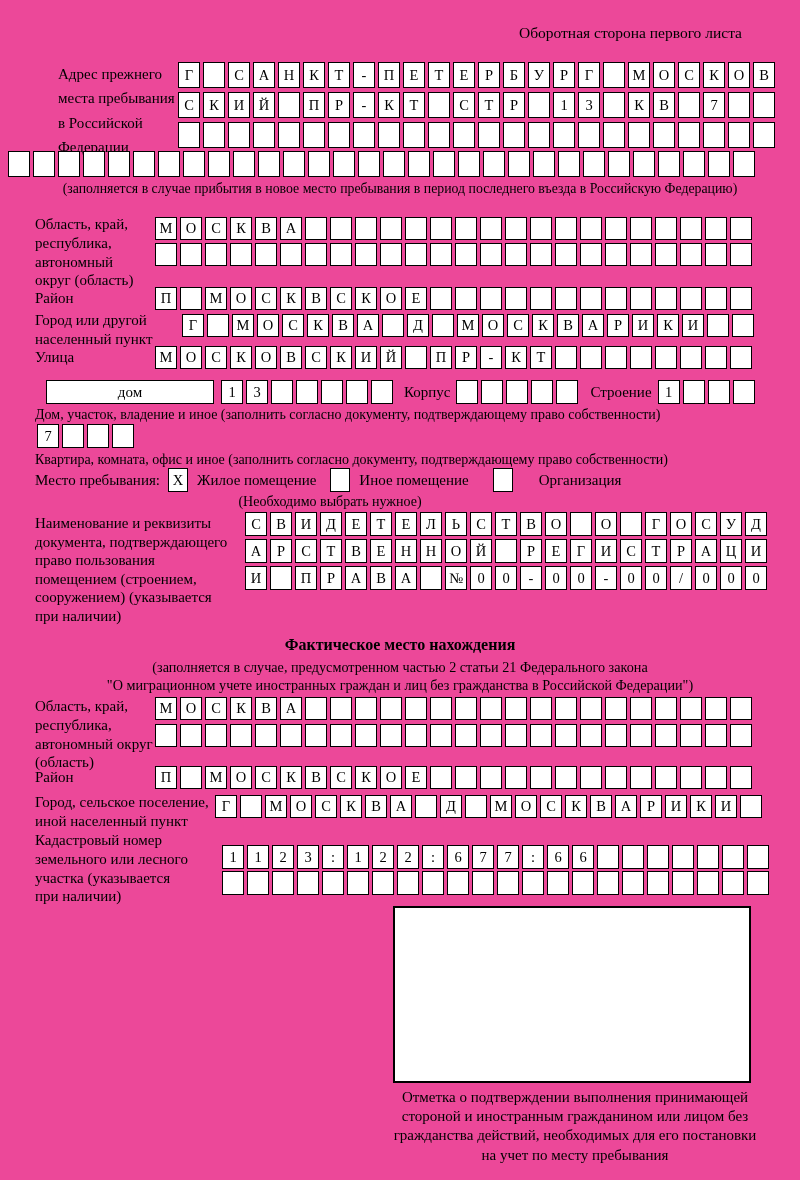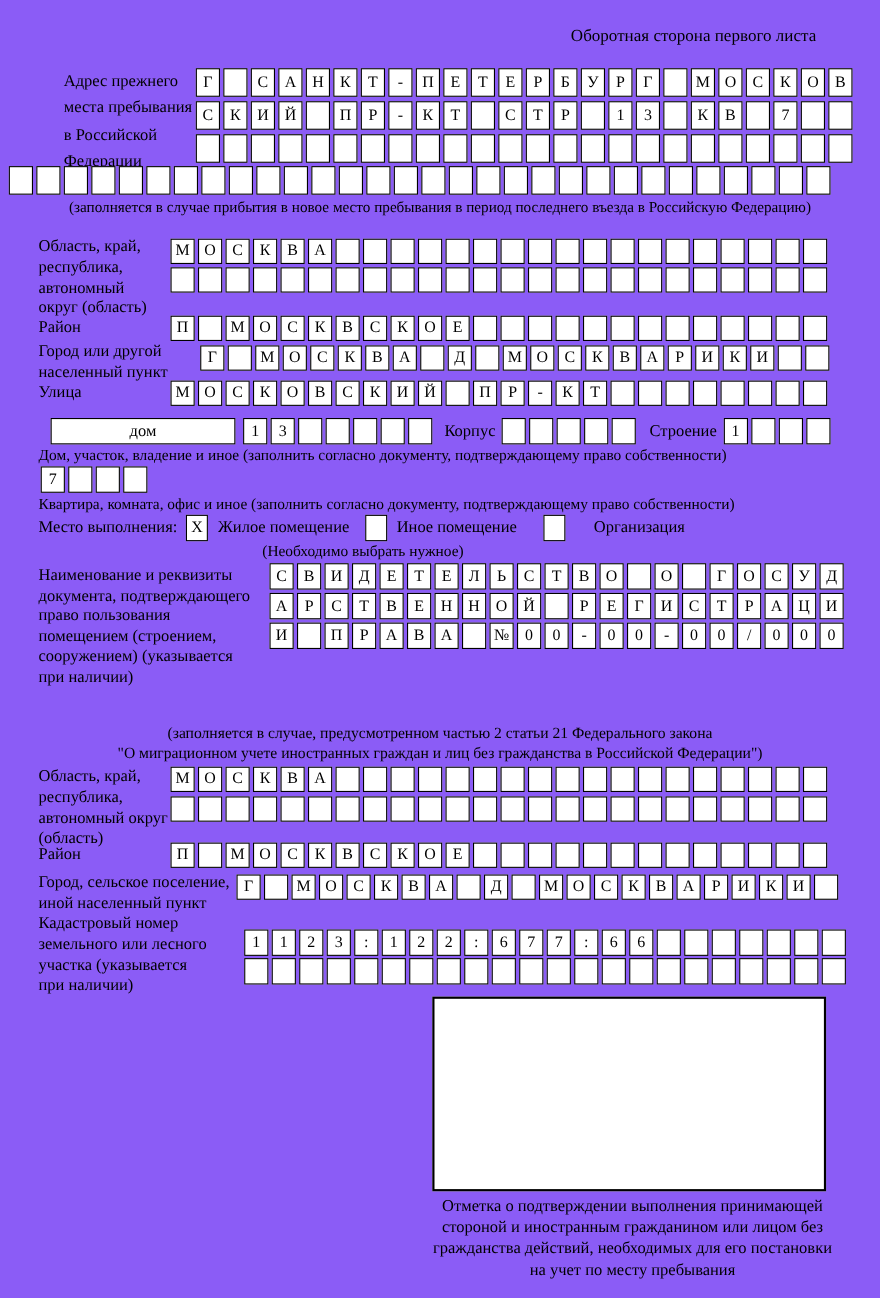--- a/index.html
+++ b/index.html
@@ -1,16 +1,16 @@
 <!DOCTYPE html>
 <html><head>
 <meta charset="utf-8">
 <style>
   html,body{margin:0;padding:0;background:#fff;}
-  .page{position:relative;width:800px;height:1180px;background:#8b5cf6;color:#000;
+  .page{position:relative;width:800px;height:1180px;background:#ec4899;color:#000;
         font-family:"Liberation Serif","DejaVu Serif",serif;overflow:hidden;}
   .abs{position:absolute;}
   .boxrow{display:flex;}
   .cell{flex:none;width:22px;height:24px;box-sizing:border-box;border:1.6px solid #000;
         margin-right:3px;display:flex;align-items:center;justify-content:center;
         font-size:14.5px;background:#fff;}
   .h26 .cell{height:26px;}
   .h23 .cell{height:23px;}
   .lbl{font-size:15px;line-height:18.8px;}
   .lbl24{font-size:15px;line-height:24.4px;margin-left:23px;}
@@ -331,21 +331,21 @@
     <div class="boxrow" style="margin-left:7px;">
         <div class="cell">7</div>
         <div class="cell"></div>
         <div class="cell"></div>
         <div class="cell"></div>
       </div>
   </div>
   <div class="abs" style="left:35px;top:452px;font-size:14px;">Квартира, комната, офис и иное (заполнить согласно документу, подтверждающему право собственности)</div>
 
   <div class="abs flexrow" style="left:35px;top:468px;">
-    <span class="inlinelbl">Место выполнения:</span>
+    <span class="inlinelbl">Место пребывания:</span>
     <span class="cbox" style="margin-left:8px;">X</span>
     <span class="inlinelbl" style="margin-left:9px;">Жилое помещение</span>
     <span class="cbox" style="margin-left:14px;"></span>
     <span class="inlinelbl" style="margin-left:9px;">Иное помещение</span>
     <span class="cbox" style="margin-left:24px;"></span>
     <span class="inlinelbl" style="margin-left:26px;">Организация</span>
   </div>
   <div class="abs" style="left:110px;top:494px;width:440px;text-align:center;font-size:14px;">(Необходимо выбрать нужное)</div>
 
   <div class="abs" style="left:35px;top:514px;width:210px;font-size:15px;line-height:18.6px;">
@@ -419,20 +419,21 @@
       <div class="cell">0</div>
       <div class="cell">-</div>
       <div class="cell">0</div>
       <div class="cell">0</div>
       <div class="cell">/</div>
       <div class="cell">0</div>
       <div class="cell">0</div>
       <div class="cell">0</div>
     </div>
 
+  <div class="abs center bold" style="top:636px;font-size:16px;">Фактическое место нахождения</div>
   <div class="abs center note" style="top:659px;">(заполняется в случае, предусмотренном частью 2 статьи 21 Федерального закона</div>
   <div class="abs center note" style="top:677px;">"О миграционном учете иностранных граждан и лиц без гражданства в Российской Федерации")</div>
 
   <div class="abs lbl" style="left:35px;top:697px;width:140px;">
       <div>Область, край,</div>
       <div>республика,</div>
       <div>автономный округ</div>
       <div>(область)</div>
     </div>
   <div class="abs boxrow h23" style="left:155px;top:697px;">

